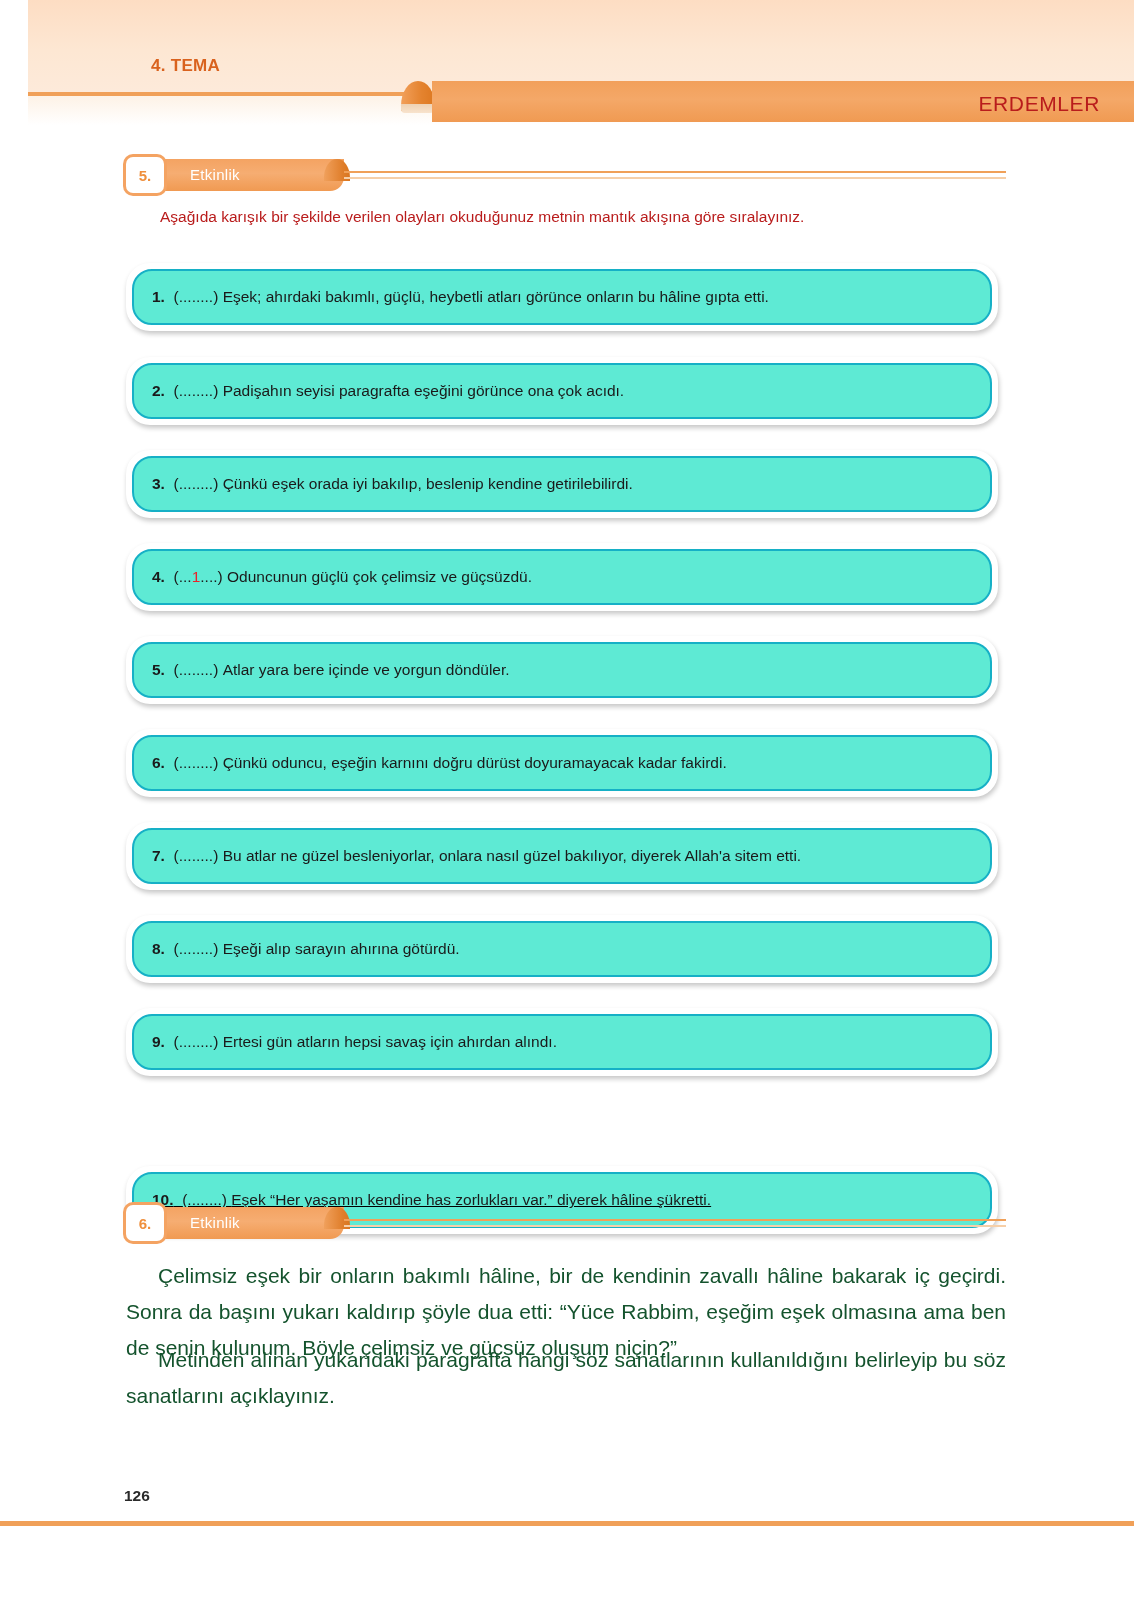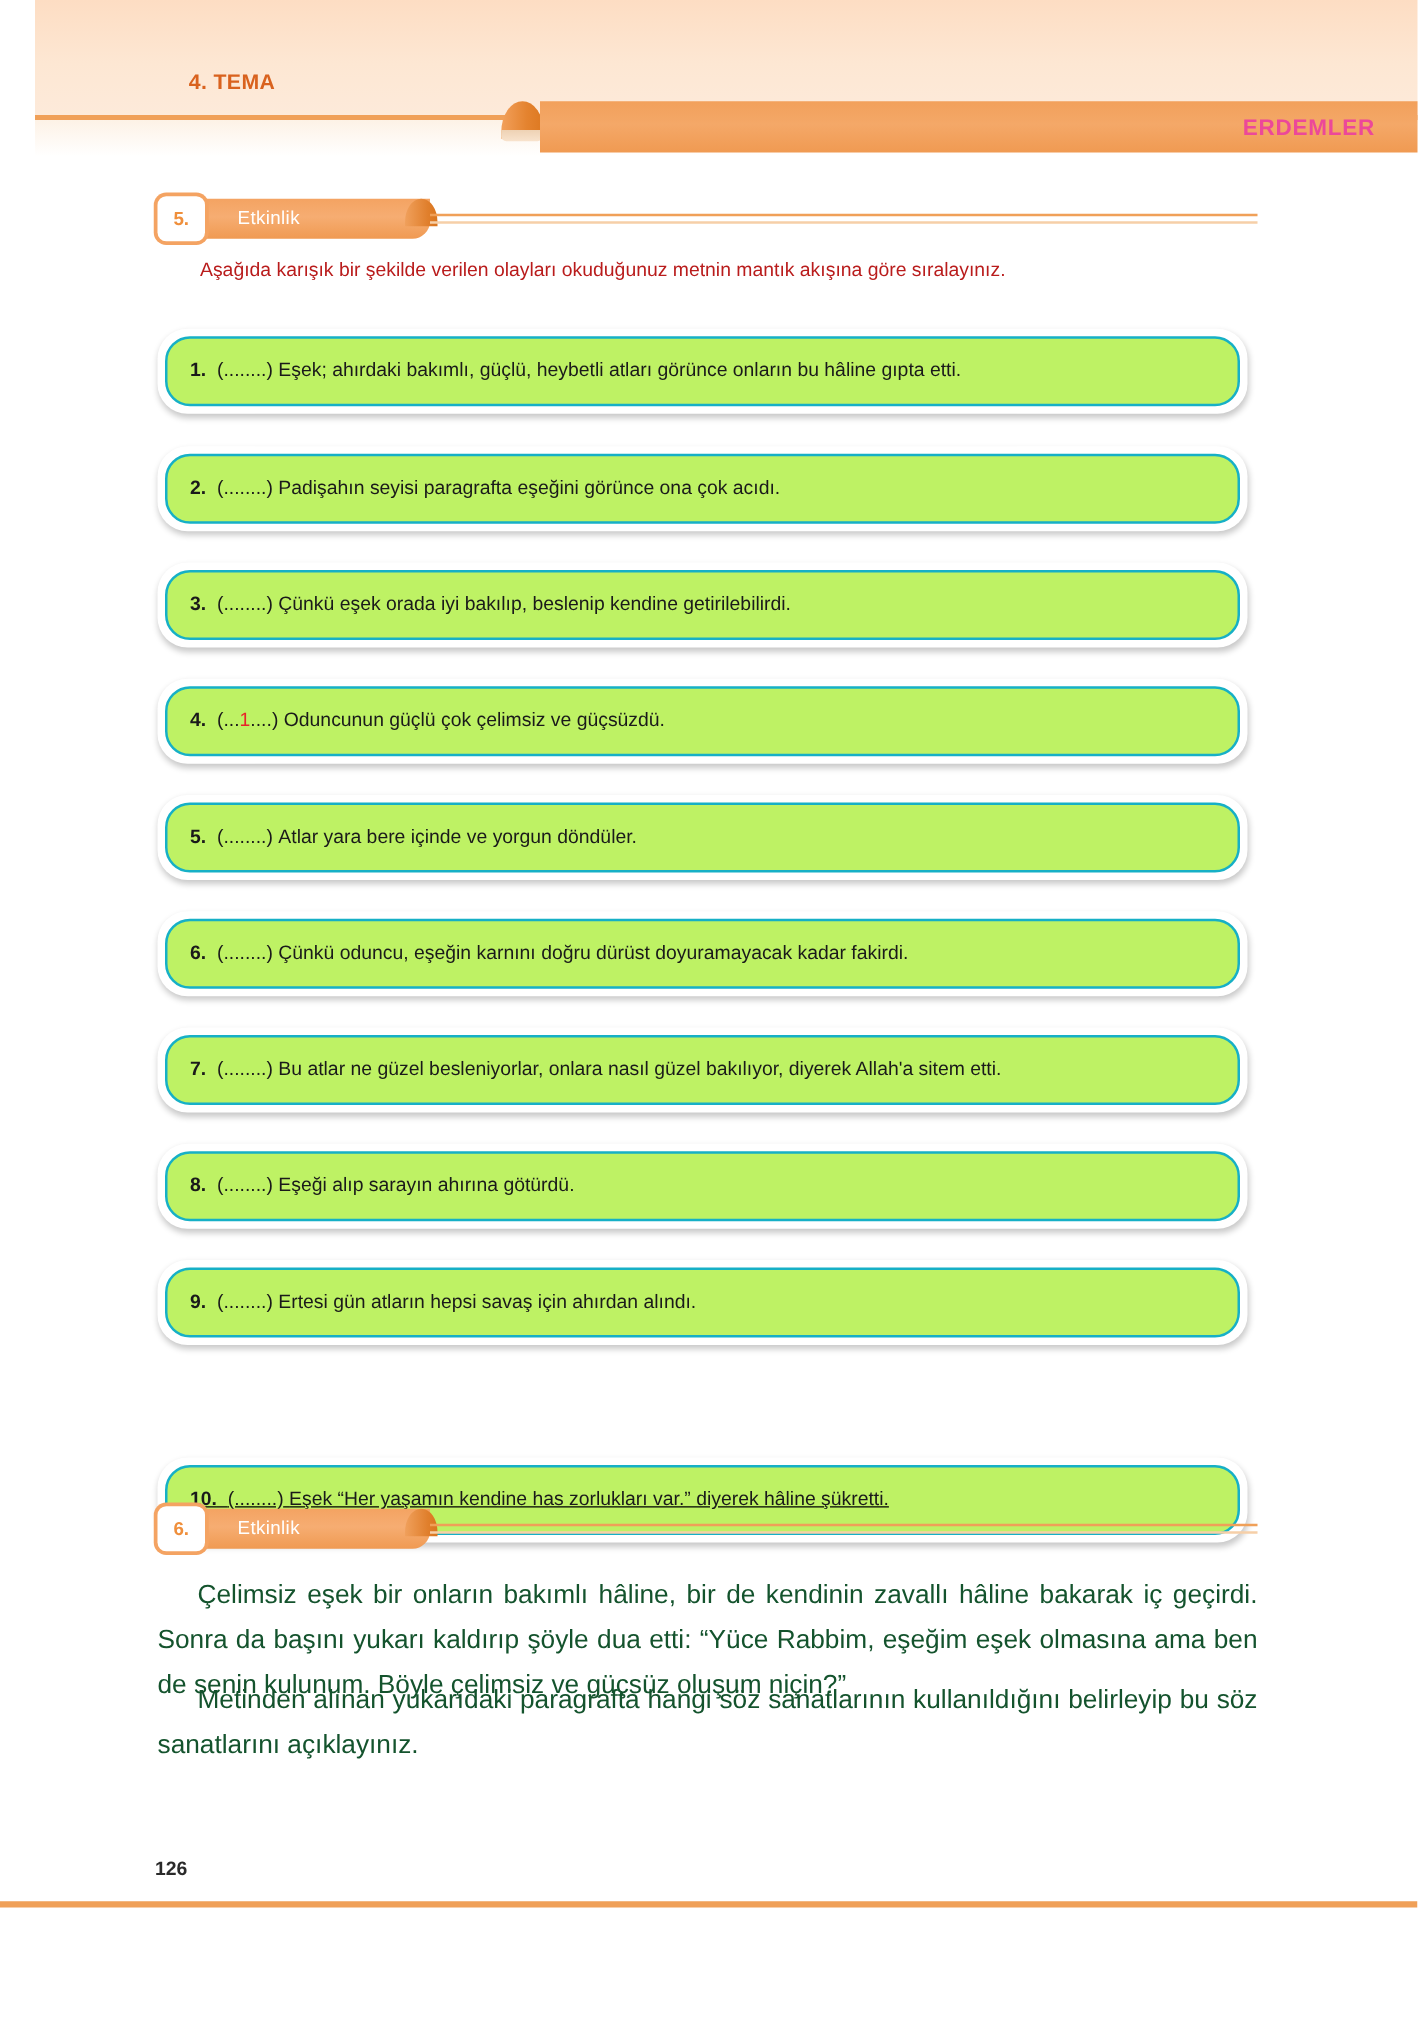--- a/index.html
+++ b/index.html
@@ -74,23 +74,23 @@
     position: absolute;
     left: 373px; top: 104px;
     width: 33px;
     height: 9px;
     background: linear-gradient(to bottom, #eed2b4, #f8e3cd);
     border-radius: 0 0 4px 4px;
   }
   .erdemler-text {
     position: absolute;
     right: 62px; top: 92px;
-    font-size: 18px;
-    font-weight: bold;
-    color: #ec4899;
+    font-size: 21px;
+    font-weight: normal;
+    color: #b91c1c;
     letter-spacing: 0.6px;
     white-space: nowrap;
   }
 
   
   .act-header {
     position: absolute;
     height: 36px;
   }
   .act-ribbon {
@@ -174,21 +174,21 @@
     box-shadow: 1px 3px 5px rgba(0,0,0,0.22);
     padding: 6px;
     box-sizing: border-box;
   }
   .item-inner {
     width: 100%;
     height: 100%;
     box-sizing: border-box;
     border: 2.5px solid #16b0c6;
     border-radius: 20px;
-    background: #bef264;
+    background: #5eead4;
     display: flex;
     align-items: center;
     padding: 0 18px;
     box-sizing: border-box;
   }
   .item-text {
     font-size: 15.5px;
     color: #1a1a1a;
     line-height: 1.4;
     white-space: nowrap;

